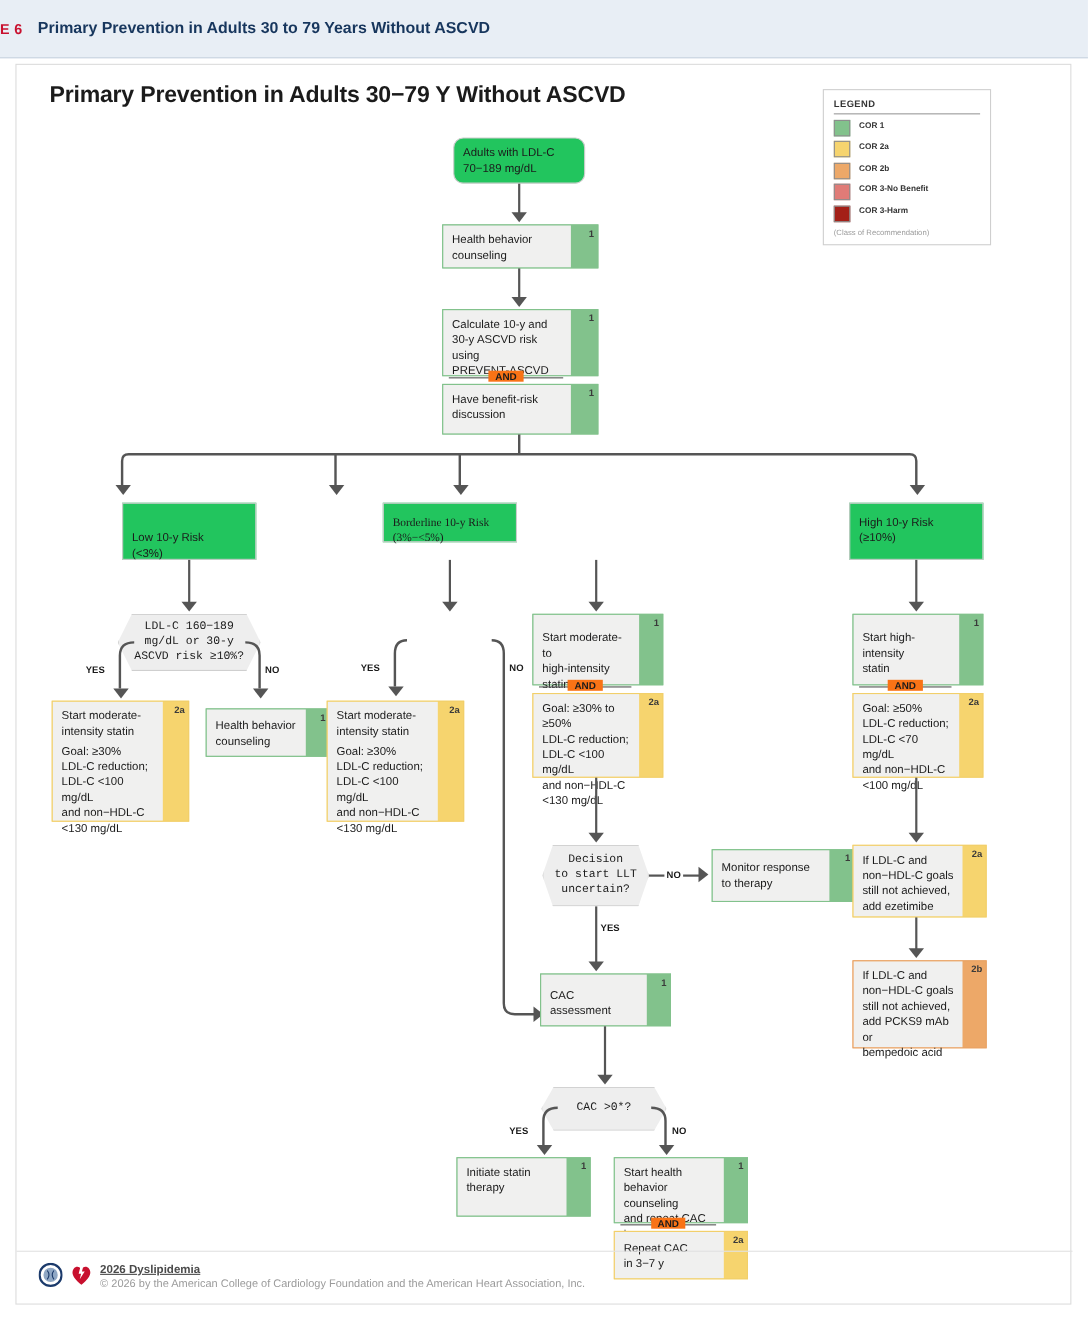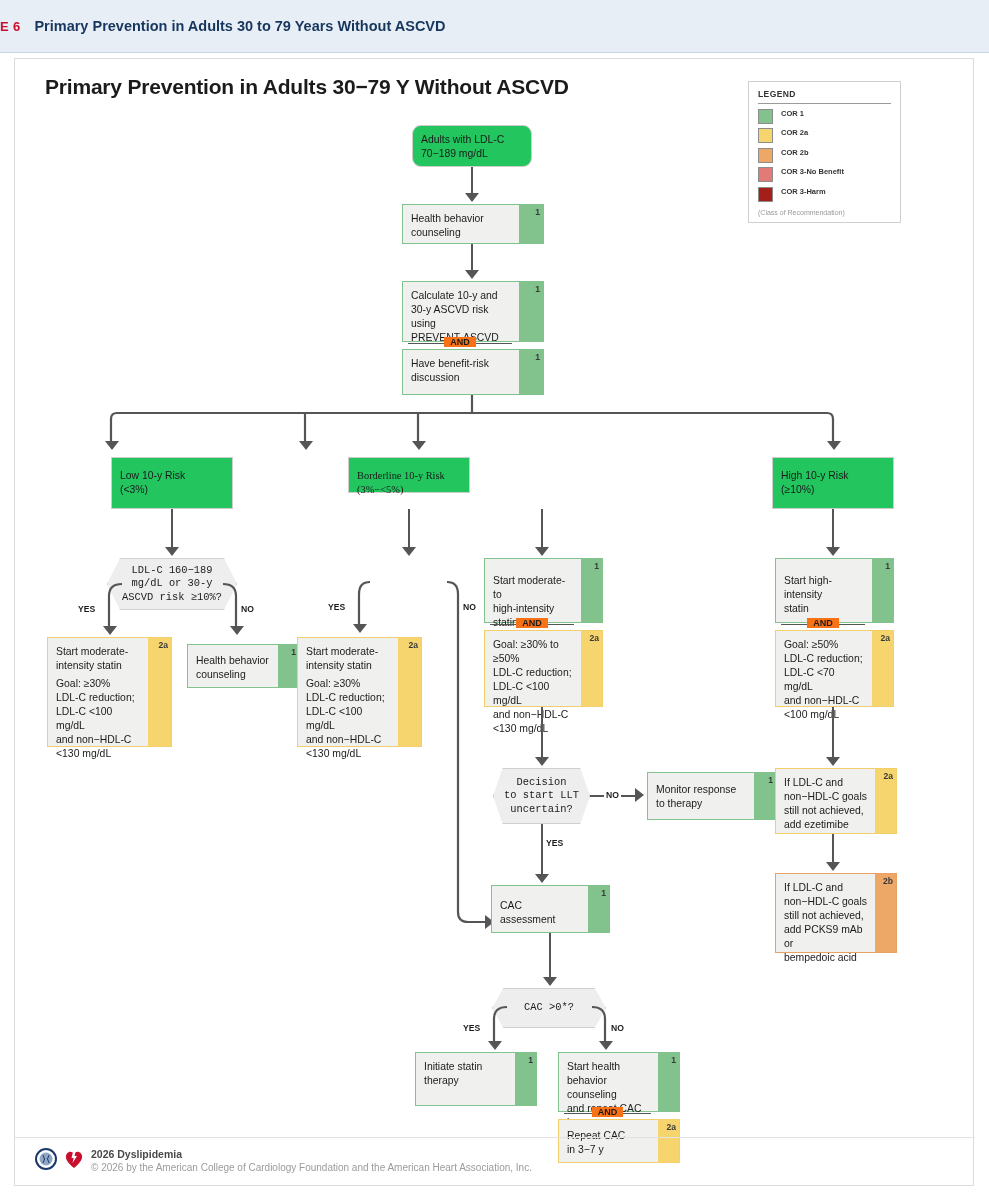--- a/index.html
+++ b/index.html
@@ -117,21 +117,21 @@
   .yn { position: absolute; font-size: 8.6px; font-weight: bold; color: #1b1b1b; }
 
   svg.conn { position: absolute; overflow: visible; }
   svg.conn path { fill: none; stroke: #555; stroke-width: 2.2; }
 
   
   #footer { position: absolute; left: 0; bottom: 0; width: 960px; height: 48px;
             border-top: 1px solid #e2e2e2; }
   #foot-icons { position: absolute; left: 20px; top: 10px; display: flex; align-items: center; gap: 6px; }
   #foot-txt { position: absolute; left: 76px; top: 10px; }
-  #foot-l1 { font-size: 10.5px; font-weight: bold; color: #4a4a4a; }
+  #foot-l1 { font-size: 10.5px; font-weight: bold; color: #4a4a4a; text-decoration: underline; }
   #foot-l2 { font-size: 10px; color: #9b9b9b; margin-top: 2px; }
 </style>
 </head>
 <body>
 
 <div id="topbar">
   <div id="fig-label">E 6</div>
   <div id="topbar-title">Primary Prevention in Adults 30 to 79 Years Without ASCVD</div>
 </div>
 
@@ -207,21 +207,21 @@
     <path d="M 96 54 L 96 30 Q 96 24 102 24 L 812 24 Q 818 24 818 30 L 818 54"></path>
     <path d="M 290 24 L 290 54"></path>
     <path d="M 403 24 L 403 54"></path>
   </svg>
   <div class="arw d" style="left:90px; top:382px;"></div>
   <div class="arw d" style="left:284px; top:382px;"></div>
   <div class="arw d" style="left:397px; top:382px;"></div>
   <div class="arw d" style="left:812px; top:382px;"></div>
 
   <div class="node" style="left:96px; top:398px; width:122px; height:52px;">
-    <div class="tx" style="white-space:pre-line; padding-top:11px">Low 10-y Risk
+    <div class="tx" style="white-space:pre-line; padding-top:25px">Low 10-y Risk
 (&lt;3%)</div>
   </div>
   <div class="node" style="left:333px; top:398px; width:122px; height:36px;font-family:Liberation Serif, serif;">
     <div class="tx" style="white-space:pre-line; padding-top:11px">Borderline 10-y Risk
 (3%−&lt;5%)</div>
   </div>
   <div class="node" style="left:757px; top:398px; width:122px; height:52px;">
     <div class="tx" style="white-space:pre-line; padding-top:11px">High 10-y Risk
 (≥10%)</div>
   </div>

